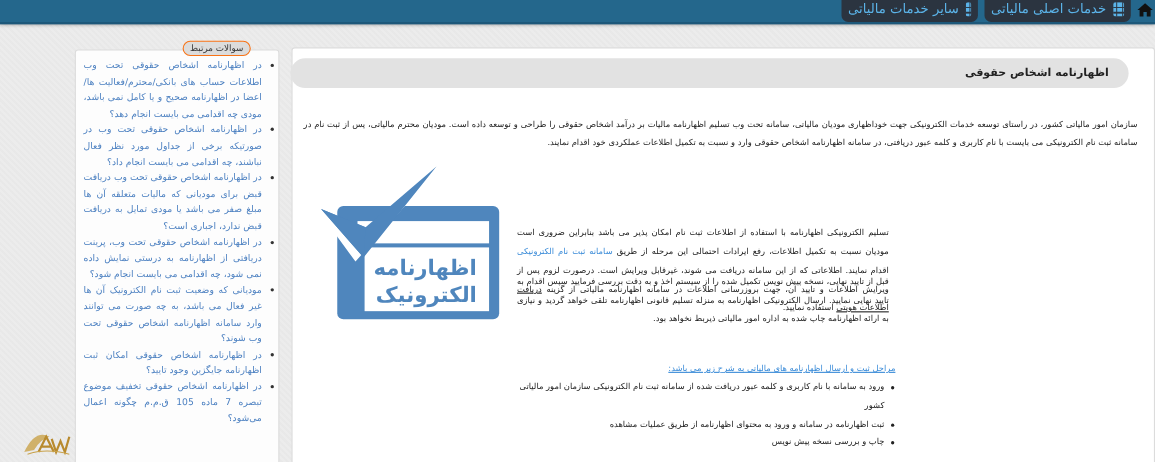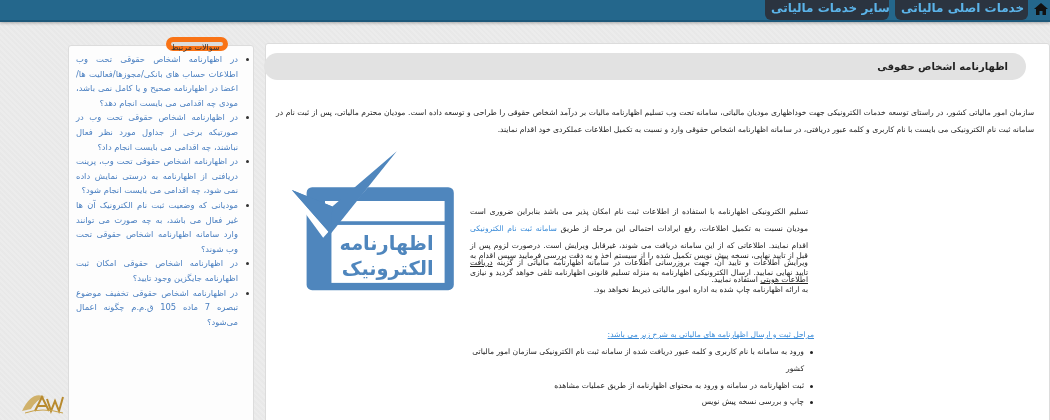--- a/index.html
+++ b/index.html
@@ -15,38 +15,38 @@
       background: #24678c;
       border-bottom: 2px solid #1d587a;
       box-shadow: 0 1px 3px rgba(0,0,0,0.3);
     }
     .nav-btn {
       position: absolute; top: -4px; height: 24px;
       background: #2b3440; border-radius: 0 0 6px 6px;
       display: flex; align-items: center; justify-content: flex-end;
       padding: 0 6px; gap: 6px; direction: rtl;
     }
-    .nav-btn .label { color: #5bb3e8; font-size: 12px; font-weight: bold; white-space: nowrap; }
+    .nav-btn .label { color: #5bb3e8; font-size: 12px; font-weight: normal; white-space: nowrap; }
     .grid-icon {
       width: 13px; height: 13px; border-radius: 2px;
       background:
         linear-gradient(90deg, transparent 3px, #2b3440 3px, #2b3440 4px, transparent 4px, transparent 8px, #2b3440 8px, #2b3440 9px, transparent 9px),
         linear-gradient(0deg, transparent 3px, #2b3440 3px, #2b3440 4px, transparent 4px, transparent 8px, #2b3440 8px, #2b3440 9px, transparent 9px),
         #5bb3e8;
     }
     .home-icon { position: absolute; left: 1033px; top: 1px; width: 16px; height: 16px; }
 
     .related-panel {
       position: absolute; left: 68px; top: 45px; width: 186px; height: 380px;
       background: #fdfdfd; border: 1px solid #dcdcdc; border-radius: 3px;
     }
     .related-title {
       position: absolute; left: 166px; top: 37px; width: 62px; height: 14px;
-      background: #dcdcdc; border-radius: 8px; border: 5px solid #f97316;
-      font-size: 8px; color: #333; text-align: left; line-height: 12px; direction: rtl; z-index: 2;
+      background: #dcdcdc; border-radius: 8px; border: 1px solid #f97316;
+      font-size: 8px; color: #333; text-align: center; line-height: 12px; direction: rtl; z-index: 2;
     }
     .related-list {
       position: absolute; left: 76px; top: 52px; width: 174px;
       direction: rtl; list-style: none;
     }
     .related-list li {
       position: relative; padding-right: 12px;
       font-size: 8.4px; line-height: 14.6px; color: #4a7fc0; text-align: justify;
     }
     .related-list li::before {
@@ -113,22 +113,23 @@
     <span class="label">سایر خدمات مالیاتی</span>
   </div>
   <svg class="home-icon" viewBox="0 0 16 16">
     <path d="M8 2 L1 8 L3 8 L3 14 L6.5 14 L6.5 10 L9.5 10 L9.5 14 L13 14 L13 8 L15 8 Z" fill="#111"></path>
   </svg>
 </div>
 
 <div class="related-panel"></div>
 <div class="related-title">سوالات مرتبط</div>
 <ul class="related-list">
-  <li>در اظهارنامه اشخاص حقوقی تحت وب اطلاعات حساب های بانکی/مجوزها/فعالیت ها/اعضا در اظهارنامه صحیح و یا کامل نمی باشد، مودی چه اقدامی می بایست انجام دهد؟</li>
+  <li>در اظهارنامه اشخاص حقوقی تحت وب اطلاعات حساب های بانکی/محترم/فعالیت ها/اعضا در اظهارنامه صحیح و یا کامل نمی باشد، مودی چه اقدامی می بایست انجام دهد؟</li>
   <li>در اظهارنامه اشخاص حقوقی تحت وب در صورتیکه برخی از جداول مورد نظر فعال نباشند، چه اقدامی می بایست انجام داد؟</li>
+  <li>در اظهارنامه اشخاص حقوقی تحت وب دریافت قبض برای مودیانی که مالیات متعلقه آن ها مبلغ صفر می باشد یا مودی تمایل به دریافت قبض ندارد، اجباری است؟</li>
   <li>در اظهارنامه اشخاص حقوقی تحت وب، پرینت دریافتی از اظهارنامه به درستی نمایش داده نمی شود، چه اقدامی می بایست انجام شود؟</li>
   <li>مودیانی که وضعیت ثبت نام الکترونیک آن ها غیر فعال می باشد، به چه صورت می توانند وارد سامانه اظهارنامه اشخاص حقوقی تحت وب شوند؟</li>
   <li>در اظهارنامه اشخاص حقوقی امکان ثبت اظهارنامه جایگزین وجود تایید؟</li>
   <li>در اظهارنامه اشخاص حقوقی تخفیف موضوع تبصره 7 ماده 105 ق.م.م چگونه اعمال می‌شود؟</li>
 
 </ul>
 
 <svg class="logo" viewBox="0 0 50 35">
   <path d="M5 26 Q15 5 28 12 Q20 14 14 24 Z" fill="#c9a24a" opacity="0.8"></path>
   <path d="M18 26 L25 12 L32 26 M21 21 L29 21" stroke="#b88a2e" stroke-width="2" fill="none"></path>

